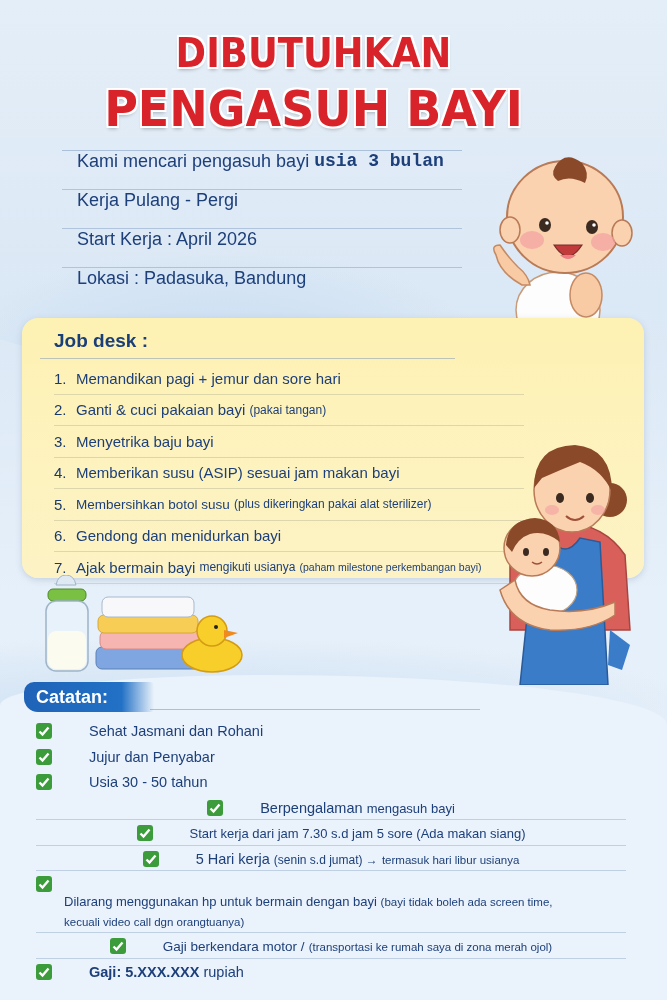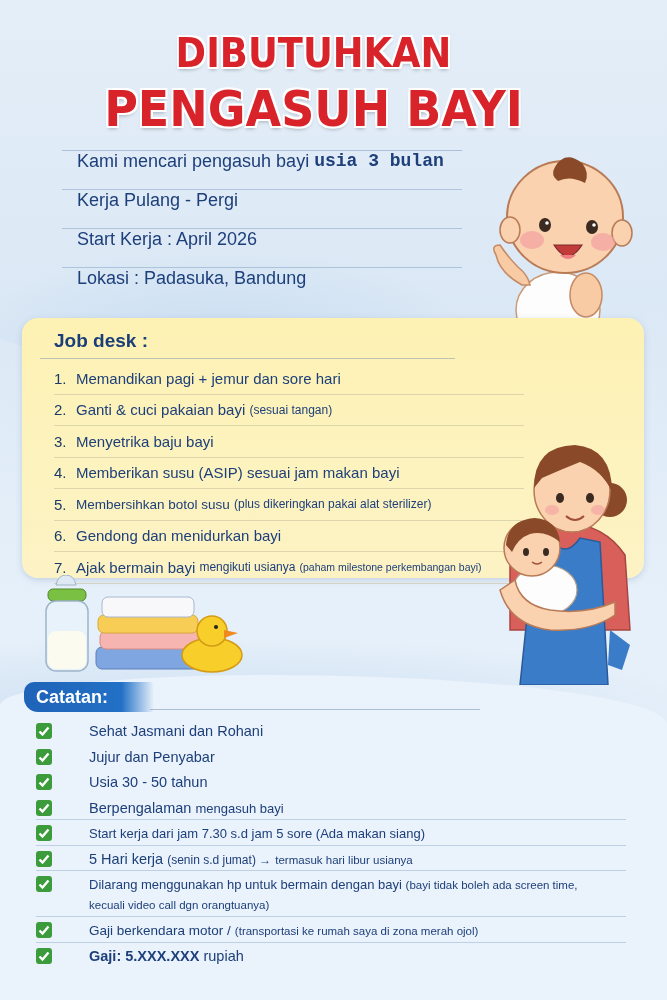--- a/index.html
+++ b/index.html
@@ -84,21 +84,21 @@
     border-radius: 10px 4px 4px 14px;
     color: #fff; font-weight: bold; font-size: 18px;
     padding-left: 12px; display: flex; align-items: center; text-align: center;
   }
   .catatan-divider { position: absolute; left: 150px; top: 709px; width: 330px; height: 1px; background: rgba(110,140,180,0.5); }
   .notes { position: absolute; left: 36px; top: 718px; width: 590px; }
   .note {
     display: flex; align-items: flex-start; font-size: 14.5px; color: #1d3f7a;
     min-height: 25.5px; padding-top: 4px;
   }
-  .note.sep { border-bottom: 1px solid rgba(140,165,200,0.45); }
+  .note.sep { border-bottom: 1px solid rgba(140,165,200,0.45); justify-content: center; }
   .note .check {
     width: 16px; height: 16px; border-radius: 3px; background: #3c9b3a;
     flex: 0 0 16px; margin-right: 9px; margin-top: 1px; position: relative;
   }
   .note .check svg { position: absolute; left: 1px; top: 1px; }
   .note .small { font-size: 12px; }
   .note .xsmall { font-size: 11.5px; }
   .note b { font-weight: bold; }
   .note .txt { line-height: 19px; margin-left: 28px; }
 </style>
@@ -157,21 +157,21 @@
   <div class="jobdesk">
     <div class="jd-title">Job desk :</div>
     <div class="jd-divider"></div>
     <div class="jd-list">
       <div class="jd-item">
         <span class="num">1.</span>
         <span>Memandikan pagi + jemur dan sore hari</span>
       </div>
       <div class="jd-item">
         <span class="num">2.</span>
-        <span>Ganti &amp; cuci pakaian bayi</span>&nbsp;<span class="small">(sesuai tangan)</span>
+        <span>Ganti &amp; cuci pakaian bayi</span>&nbsp;<span class="small">(pakai tangan)</span>
       </div>
       <div class="jd-item">
         <span class="num">3.</span>
         <span>Menyetrika baju bayi</span>
       </div>
       <div class="jd-item">
         <span class="num">4.</span>
         <span>Memberikan susu (ASIP) sesuai jam makan bayi</span>
       </div>
       <div class="jd-item">
@@ -279,21 +279,21 @@
       <span class="txt" style="font-size:13px">Start kerja dari jam 7.30 s.d jam 5 sore (Ada makan siang)</span>
     </div>
     <div class="note sep">
       <span class="check">
           <svg width="14" height="14" viewBox="0 0 14 14">
             <path d="M2.5 7.5 L5.5 10.5 L11.5 3.5" fill="none" stroke="#fff" stroke-width="2.4"></path>
           </svg>
         </span>
       <span class="txt"><span>5 Hari kerja</span> <span class="small">(senin s.d jumat) →</span> <span class="xsmall">termasuk hari libur usianya</span></span>
     </div>
-    <div class="note sep" style="min-height:46px;">
+    <div class="note sep" style="min-height:46px;flex-direction:column;">
       <span class="check">
           <svg width="14" height="14" viewBox="0 0 14 14">
             <path d="M2.5 7.5 L5.5 10.5 L11.5 3.5" fill="none" stroke="#fff" stroke-width="2.4"></path>
           </svg>
         </span>
       <span class="txt" style="font-size:13px"><span>Dilarang menggunakan hp untuk bermain dengan bayi</span> <span class="small" style="font-size:11.5px">(bayi tidak boleh ada screen time,</span><br><span class="small" style="font-size:11.5px">kecuali video call dgn orangtuanya)</span></span>
     </div>
     <div class="note sep">
       <span class="check">
           <svg width="14" height="14" viewBox="0 0 14 14">

